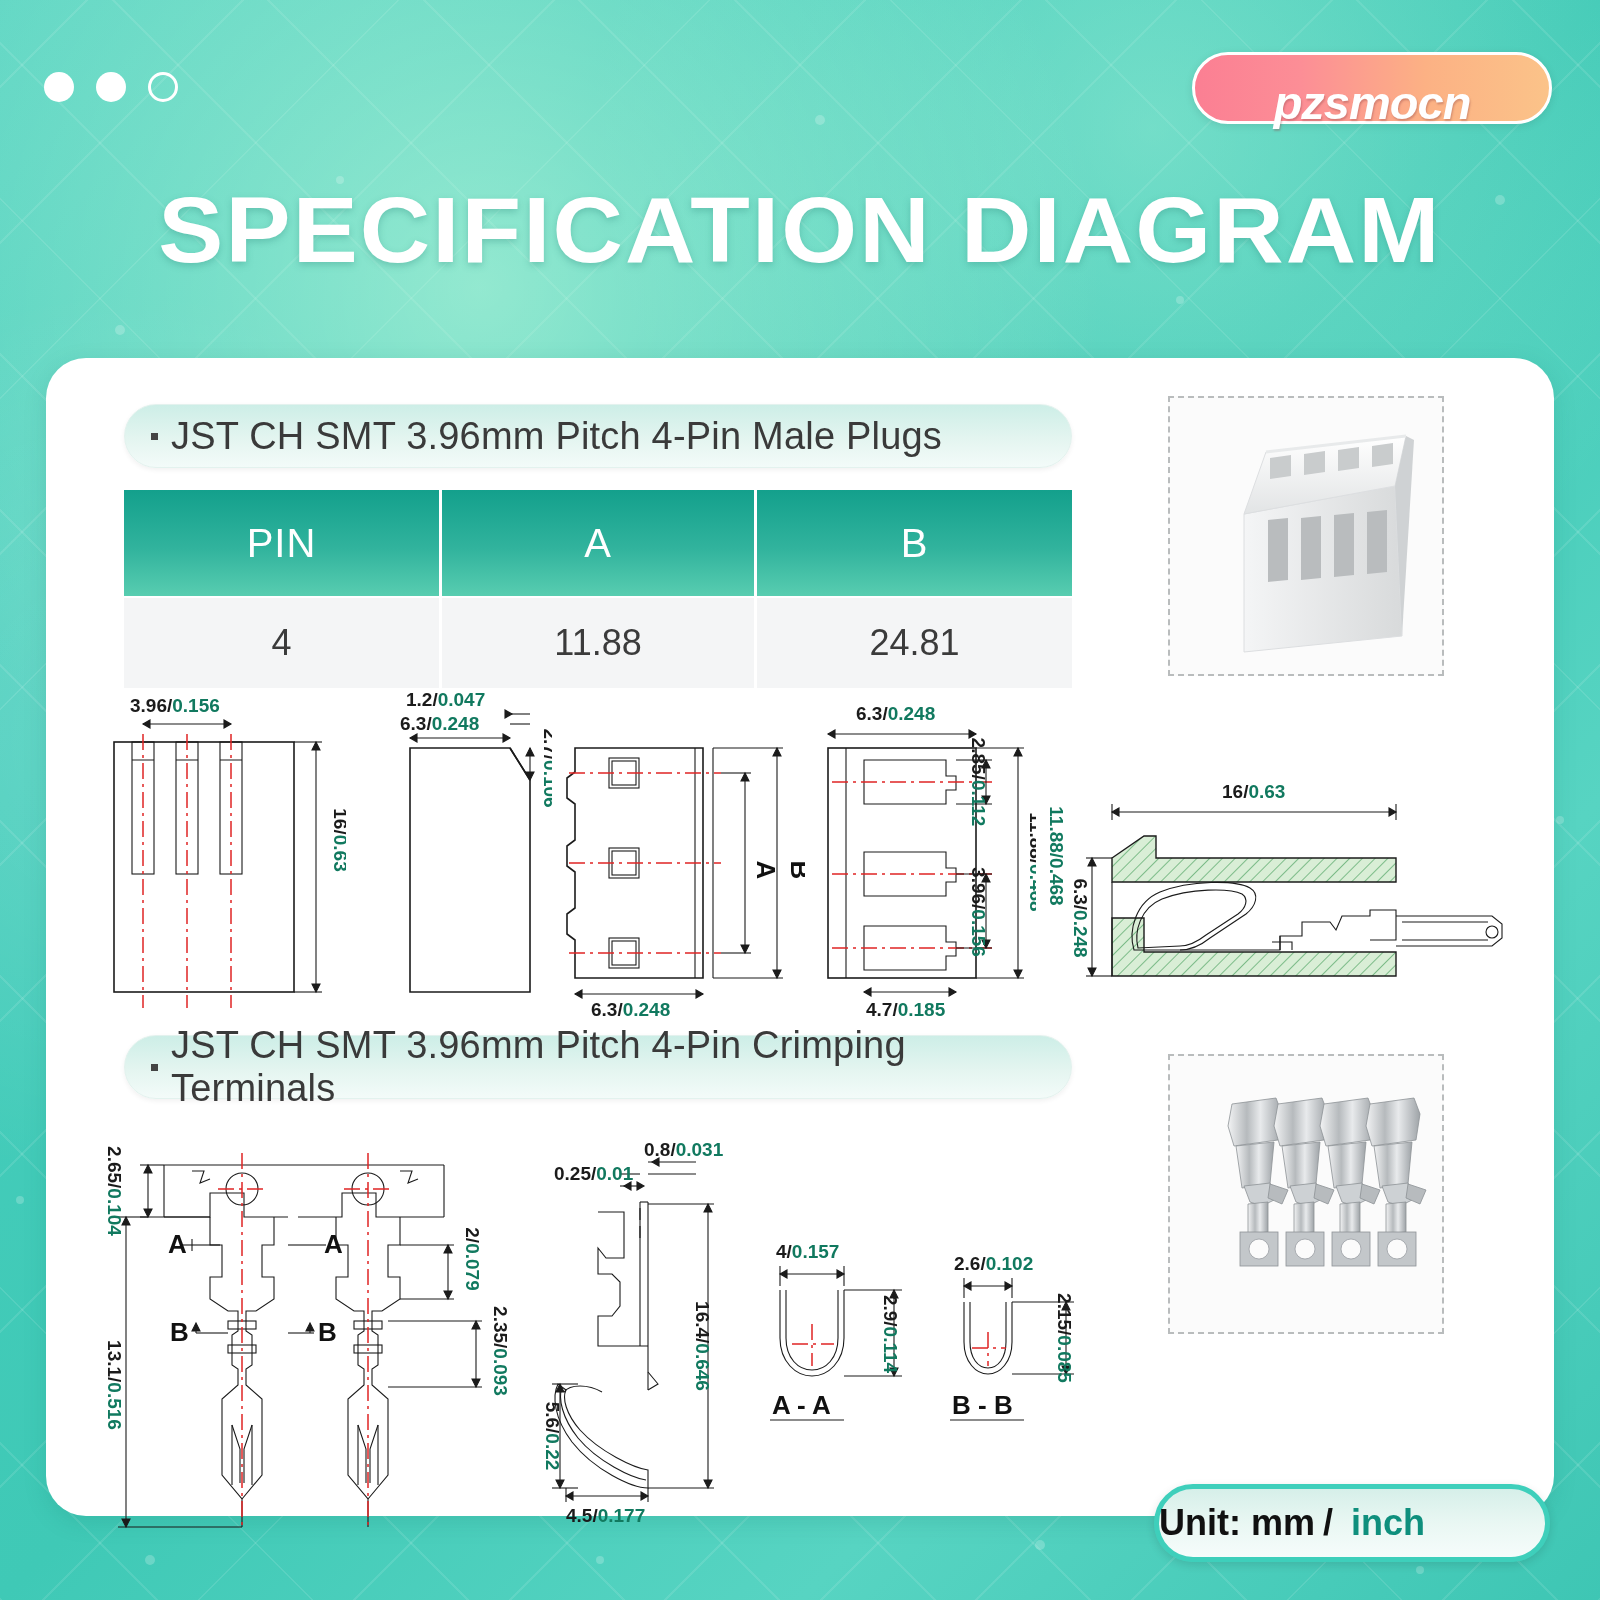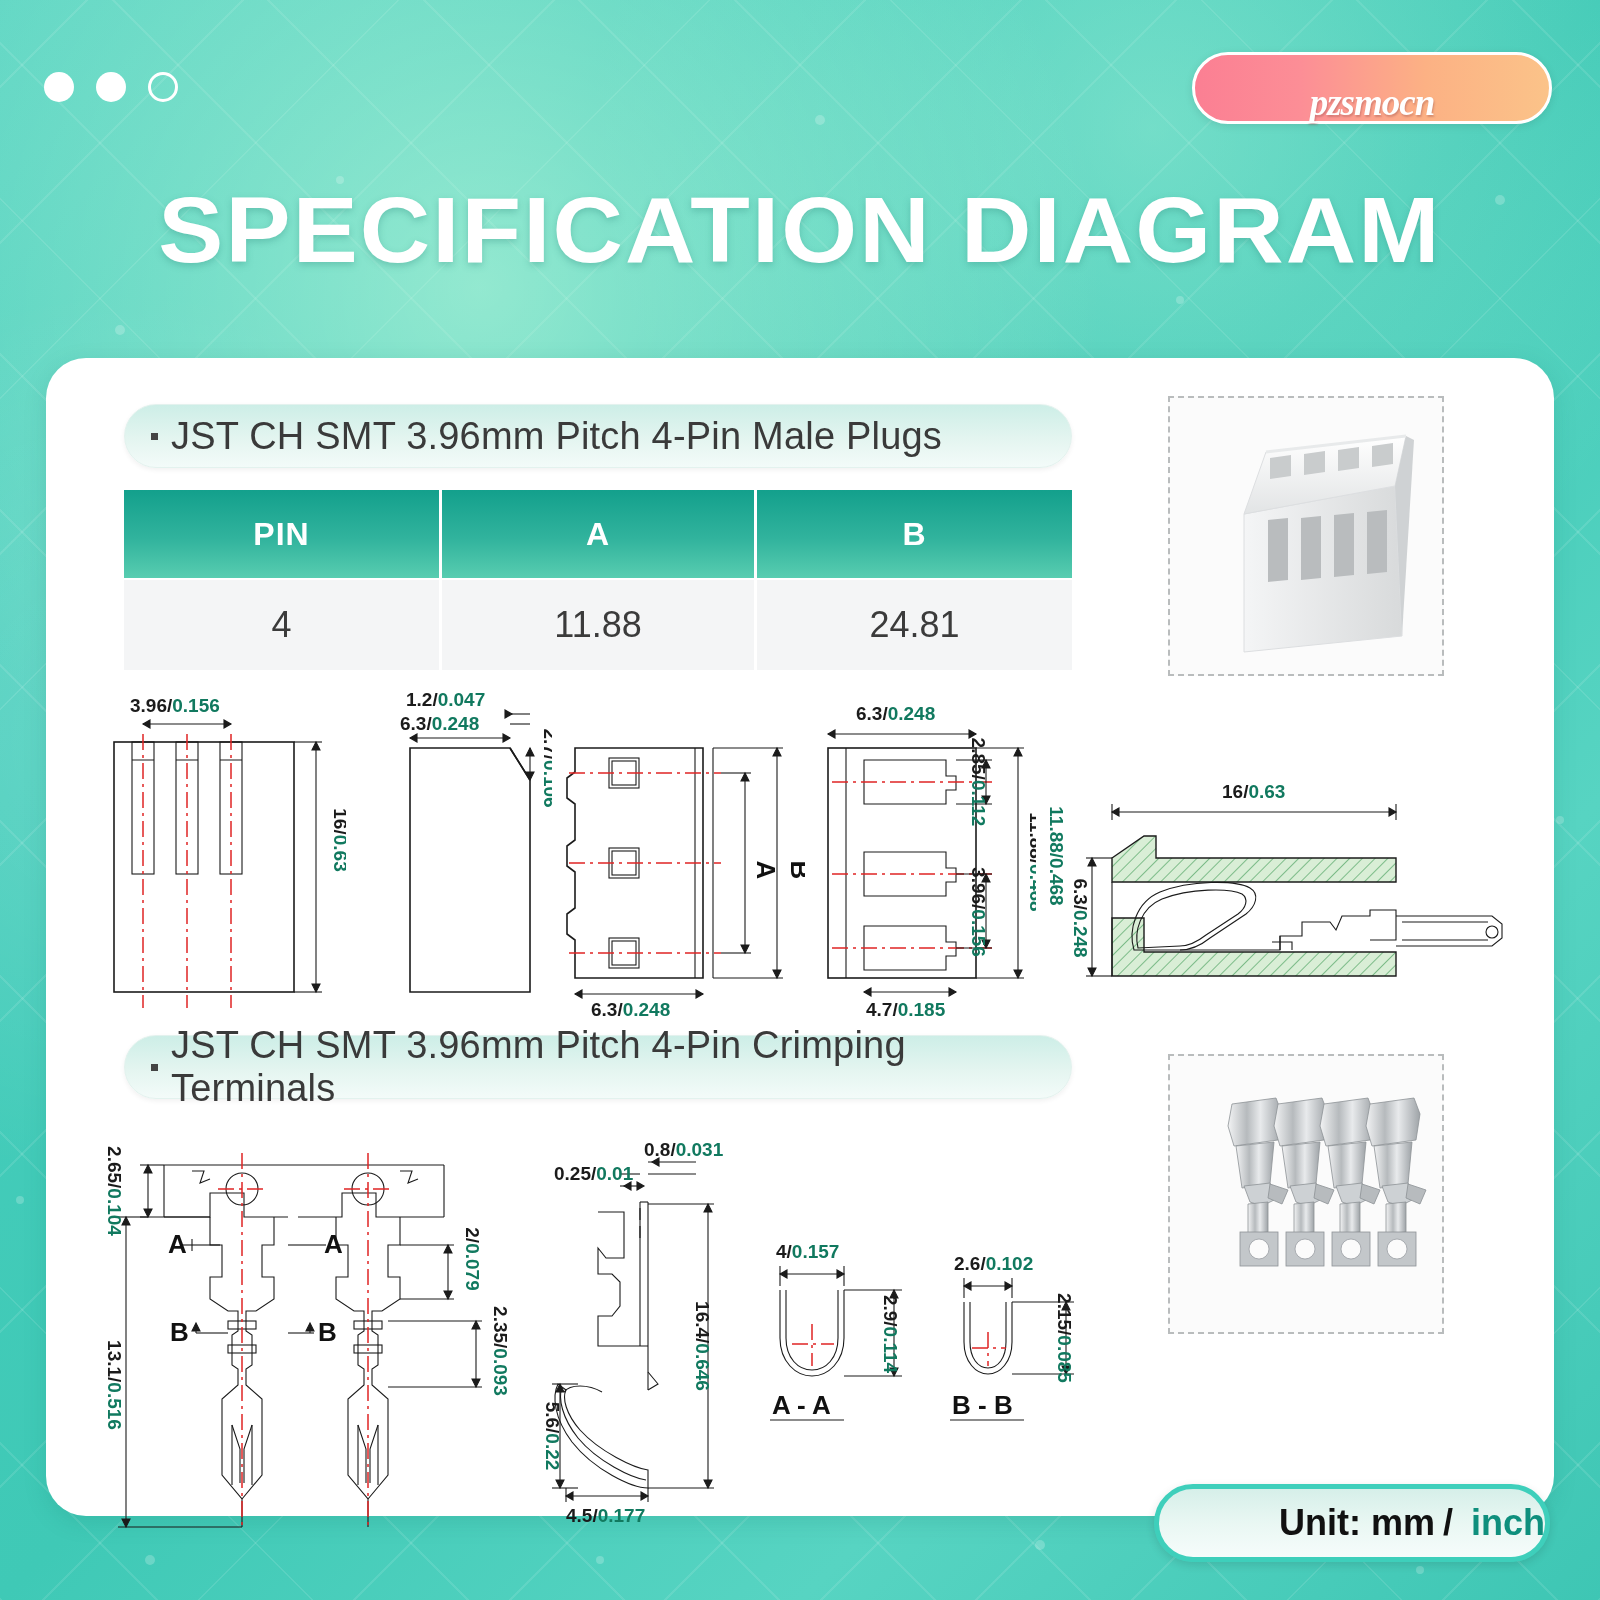--- a/index.html
+++ b/index.html
@@ -35,22 +35,22 @@
   
   .logo {
     position: absolute; right: 48px; top: 52px; z-index: 6;
     width: 360px; height: 72px; border-radius: 36px;
     background: linear-gradient(90deg, #fb7f93 0%, #fc8e96 30%, #fcb184 65%, #fbc389 100%);
     border: 3px solid #ffffff;
     display: flex; align-items: center; justify-content: center;
     box-shadow: 0 2px 8px rgba(0,0,0,.10);
   }
   .logo-text {
-    font-family: Liberation Serif, serif;
-    font-style: italic; font-weight: bold; font-size: 37px; color: #ffffff;
+    font-family: Liberation Sans, sans-serif;
+    font-style: italic; font-weight: bold; font-size: 47px; color: #ffffff;
     letter-spacing: -1px; text-shadow: 1px 2px 2px rgba(140,70,70,.35); margin-top: 28px;
   }
 
   
   .page-title {
     position: absolute; top: 178px; left: 0; width: 1600px; text-align: center; z-index: 6;
     font-family: "Liberation Sans", sans-serif;
     font-weight: bold; font-size: 92px; color: #ffffff; letter-spacing: 2px;
     transform: scaleX(1.06); transform-origin: center;
     text-shadow: 0 3px 7px rgba(50,140,125,.35);
@@ -71,22 +71,22 @@
     display: flex; align-items: center; padding-left: 26px;
     box-shadow: 0 2px 5px rgba(0,0,0,.06);
   }
   .sec-bullet { width: 7px; height: 7px; background: #444; margin-right: 13px; flex: 0 0 auto; }
   .sec-text { font-size: 38px; color: #3a3a3a; font-family: "Liberation Sans", sans-serif; letter-spacing: .2px; }
 
   
   .spec-table { position: absolute; left: 124px; top: 490px; width: 948px; }
   .tbl-row { display: flex; }
   .tbl-head .tc {
-    height: 88px; background: linear-gradient(180deg, #13a08c 0%, #31b39d 55%, #58cdb0 100%);
-    color: #fff; font-weight: bold; font-size: 32px; letter-spacing: 1px;
+    height: 106px; background: linear-gradient(180deg, #13a08c 0%, #31b39d 55%, #58cdb0 100%);
+    color: #fff; font-weight: normal; font-size: 40px; letter-spacing: 1px;
     display: flex; align-items: center; justify-content: center;
     border-right: 3px solid #fff;
   }
   .tbl-head .tc:last-child { border-right: none; }
   .tbl-body .tc {
     height: 92px; background: #f4f5f6; color: #3b3b3b; font-size: 36px;
     display: flex; align-items: center; justify-content: center;
     border-right: 3px solid #fff; border-top: 2px solid #ffffff;
   }
   .tbl-body .tc:last-child { border-right: none; }
@@ -100,21 +100,21 @@
   }
   .photo-box.p1 { left: 1168px; top: 396px; width: 276px; height: 280px; }
   .photo-box.p2 { left: 1168px; top: 1054px; width: 276px; height: 280px; }
 
   
   .unit-badge {
     position: absolute; right: 50px; bottom: 38px; z-index: 7;
     width: 396px; height: 78px; border-radius: 39px;
     background: linear-gradient(180deg, #d6efe9 0%, #e9f7f3 50%, #f6fcfb 100%);
     border: 5px solid #3ecfbb;
-    display: flex; align-items: center; justify-content: flex-end;
+    display: flex; align-items: center; justify-content: flex-start;
     font-size: 36px; font-weight: bold; color: #111;
     box-shadow: 0 3px 10px rgba(0,0,0,.12);
   }
   .unit-badge .inch { color: #0f8f7d; margin-left: 10px; }
   .unit-badge .slash { margin: 0 8px; }
 
   
   .draw { position: absolute; }
   svg { display: block; }
   .dim { font-family: "Liberation Sans", sans-serif; font-size: 19px; fill: #1b1b1b; font-weight: 600; }

